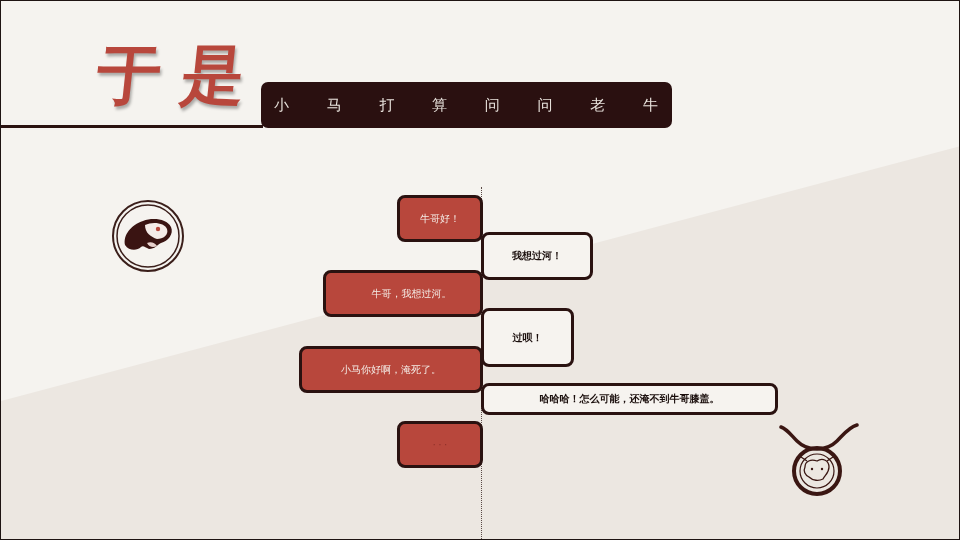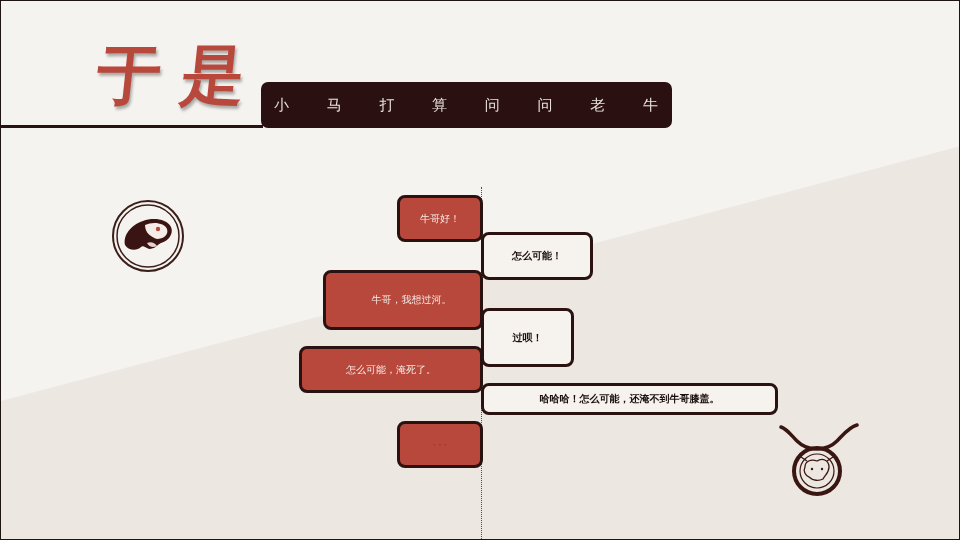--- a/index.html
+++ b/index.html
@@ -85,30 +85,30 @@
       <path d="M36 44 C40 42 44 44 46 47 C42 49 38 48 36 44 Z" fill="#e6d0cc"></path>
     </svg>
   </div>
 
   <div class="divider"></div>
 
   <div class="bubble left" style="left:396px; top:194px; width:86px; height:47px;">
     <span>牛哥好！</span>
   </div>
   <div class="bubble right" style="left:480px; top:231px; width:112px; height:48px;">
-    <span>怎么可能！</span>
+    <span>我想过河！</span>
   </div>
-  <div class="bubble left" style="left:322px; top:269px; width:160px; height:60px;padding-left:17px;">
+  <div class="bubble left" style="left:322px; top:269px; width:160px; height:47px;padding-left:17px;">
     <span>牛哥，我想过河。</span>
   </div>
   <div class="bubble right" style="left:480px; top:307px; width:93px; height:59px;">
     <span>过呗！</span>
   </div>
   <div class="bubble left" style="left:298px; top:345px; width:184px; height:47px;">
-    <span>怎么可能，淹死了。</span>
+    <span>小马你好啊，淹死了。</span>
   </div>
   <div class="bubble right" style="left:480px; top:382px; width:297px; height:32px;">
     <span>哈哈哈！怎么可能，还淹不到牛哥膝盖。</span>
   </div>
   <div class="bubble left" style="left:396px; top:420px; width:86px; height:47px; font-size:9px; color:#8a2e26;">
     <span>· · ·</span>
   </div>
 
   <div class="icon-right">
     <svg width="80" height="80" viewBox="0 0 80 80">

